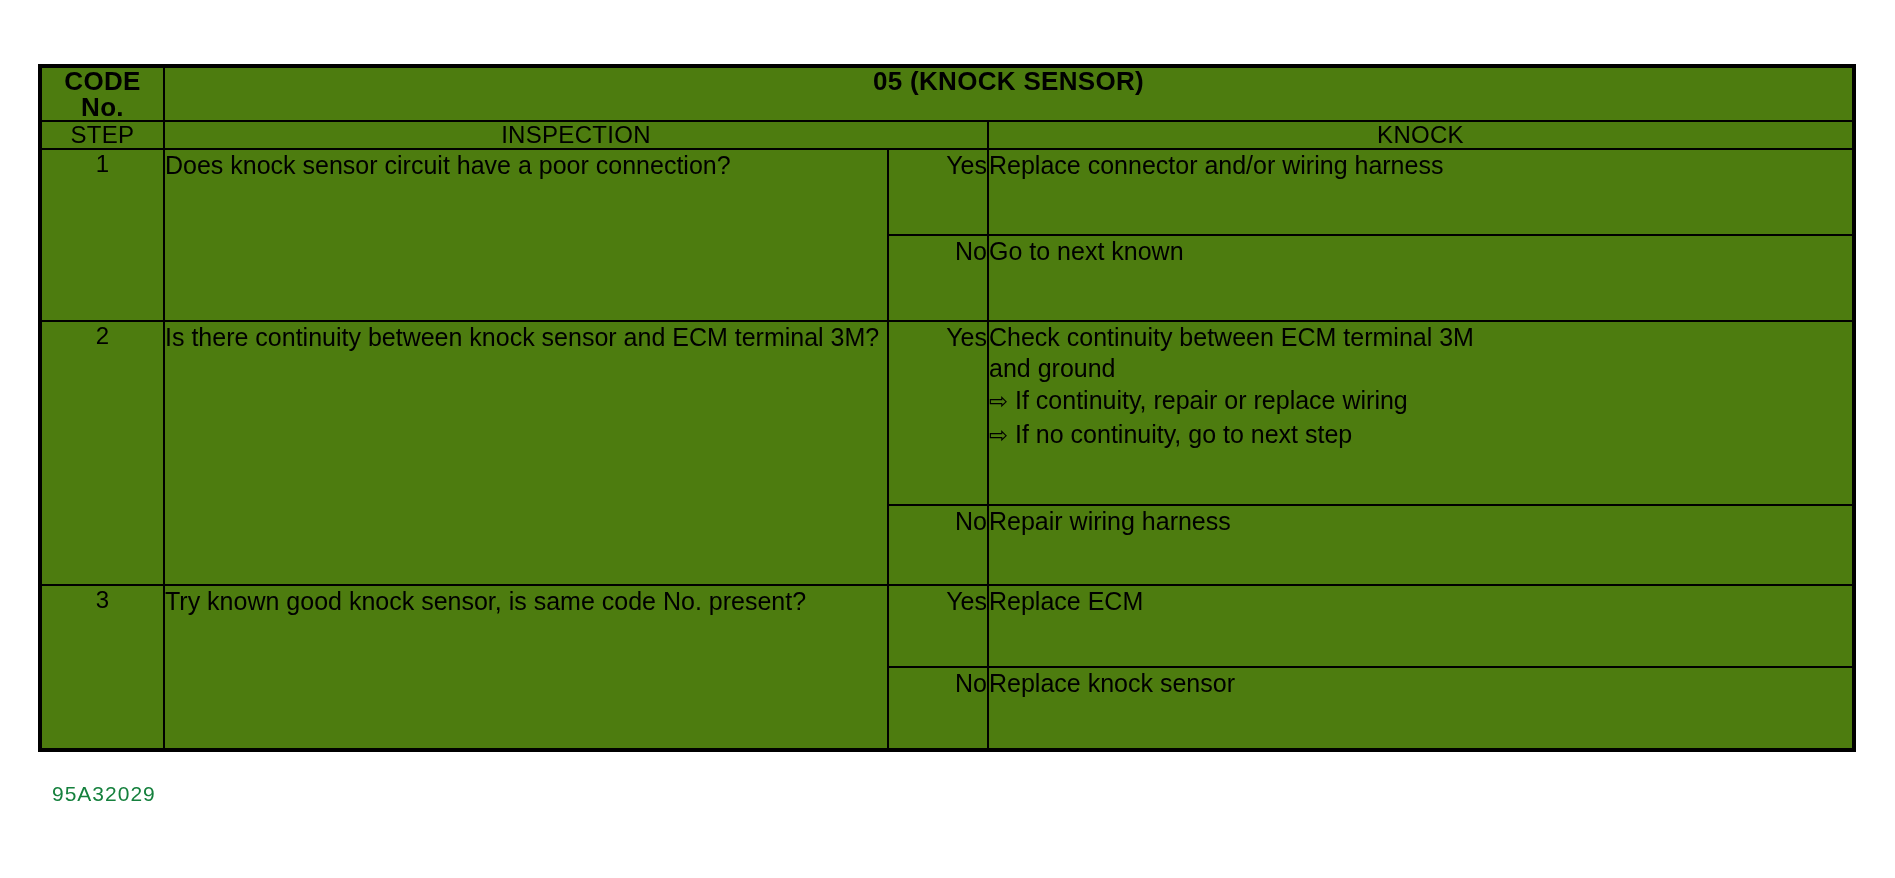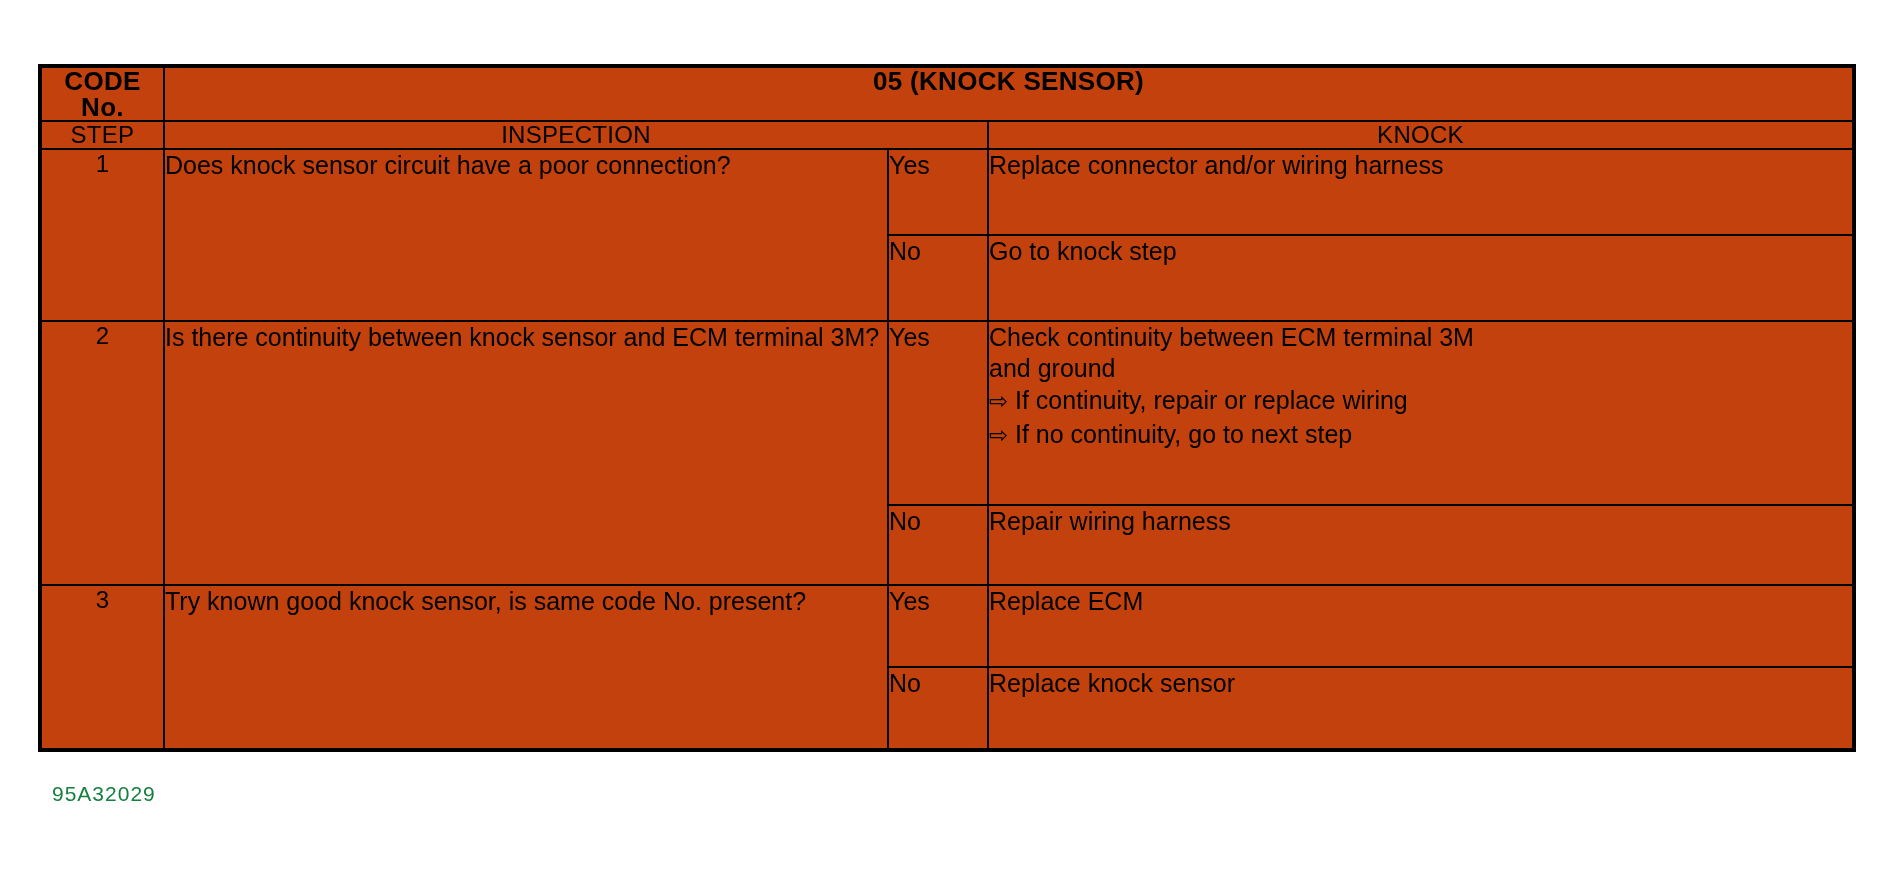--- a/index.html
+++ b/index.html
@@ -32,21 +32,21 @@
     top: 64px;
     width: 1814px;
     border-collapse: collapse;
     table-layout: fixed;
   }
 
   .dtc-table td {
     border: 2px solid #000000;
     padding: 0;
     vertical-align: top;
-    background: #c2410c;
+    background: #4d7c0f;
   }
 
   
   .dtc-table {
     border: 4px solid #000000;
   }
 
   
   col.c-step      { width: 124px; }
   col.c-inspect   { width: 724px; }
@@ -92,21 +92,21 @@
     font-weight: normal;
     padding-top: 17px;
     line-height: 28px;
   }
   .inspect-cell {
     font-size: 25px;
     line-height: 31px;
     padding: 16px 10px 10px 18px;
   }
   .yesno-cell {
-    text-align: left;
+    text-align: right;
     font-size: 25px;
     line-height: 30px;
     padding-top: 16px;
   }
   .action-cell {
     font-size: 25px;
     line-height: 31px;
     padding: 16px 10px 10px 20px;
   }
 
@@ -161,21 +161,21 @@
 
       <tr>
         <td class="step-no" rowspan="2">1</td>
         <td class="inspect-cell" rowspan="2">Does knock sensor circuit have a poor connection?</td>
         <td class="yesno-cell" style="height:84px;">Yes</td>
         <td class="action-cell">Replace connector and/or wiring harness</td>
       </tr>
 
       <tr>
         <td class="yesno-cell" style="height:84px;">No</td>
-        <td class="action-cell">Go to knock step</td>
+        <td class="action-cell">Go to next known</td>
       </tr>
 
       <tr>
         <td class="step-no" rowspan="2">2</td>
         <td class="inspect-cell" rowspan="2">Is there continuity between knock sensor and ECM terminal 3M?</td>
         <td class="yesno-cell" style="height:182px;">Yes</td>
         <td class="action-cell">
           <span>Check continuity between ECM terminal 3M</span><br>
           <span>and ground</span>
           <span class="bullet-block">

